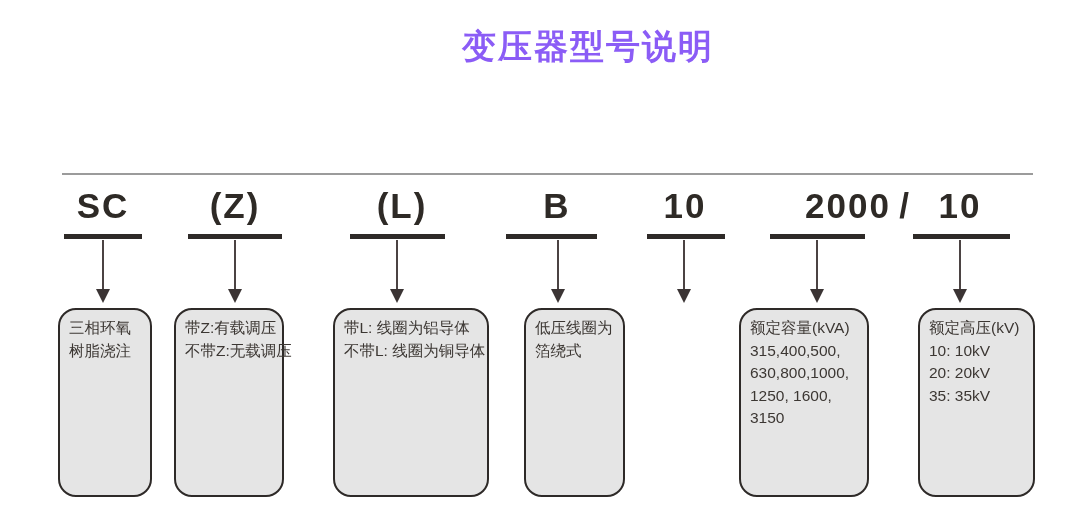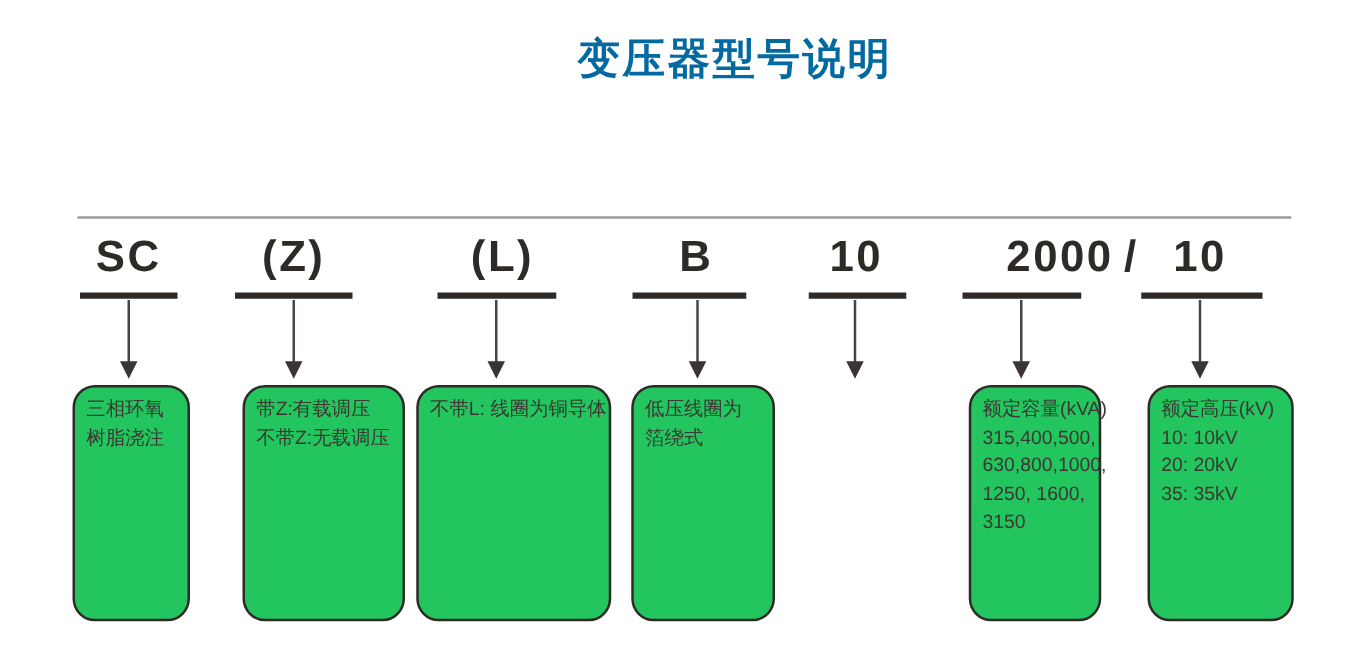--- a/index.html
+++ b/index.html
@@ -2,21 +2,21 @@
 <html><head>
 <meta charset="utf-8">
 <style>
   html,body{margin:0;padding:0;background:#ffffff;}
   #stage{
     position:relative;width:1080px;height:517px;background:#ffffff;overflow:hidden;
     font-family:"Liberation Sans","DejaVu Sans",sans-serif;
   }
   .title{
     position:absolute;left:588px;top:24px;transform:translateX(-50%);
-    font-size:34px;font-weight:700;letter-spacing:2px;color:#0369a1;white-space:nowrap;
+    font-size:34px;font-weight:700;letter-spacing:2px;color:#8b5cf6;white-space:nowrap;
   }
   .rule{
     position:absolute;left:62px;top:173px;width:971px;height:2px;background:#9b9b9b;
   }
   .code{
     position:absolute;top:186px;transform:translateX(-50%);
     font-size:35px;font-weight:700;letter-spacing:2px;color:#2e2a26;white-space:nowrap;text-align:right;
   }
   .underline{
     position:absolute;top:234px;height:5px;background:#2e2a28;
@@ -24,21 +24,21 @@
   .stem{
     position:absolute;top:240px;width:2px;height:51px;background:#4b4343;transform:translateX(-50%);
   }
   .head{
     position:absolute;top:289px;width:0;height:0;transform:translateX(-50%);
     border-left:7px solid transparent;border-right:7px solid transparent;
     border-top:14px solid #3b3434;
   }
   .box{
     position:absolute;top:308px;height:189px;box-sizing:border-box;
-    background:#22c55e;border:2.5px solid #2e2a28;border-radius:18px;
+    background:#e5e5e5;border:2.5px solid #2e2a28;border-radius:18px;
     padding:7px 6px 0 9px;font-size:15.5px;line-height:22.5px;color:#3c3733;
     white-space:nowrap;
   }
 </style>
 </head>
 <body>
 
 <div id="stage">
 
   <div class="title">变压器型号说明</div>
@@ -75,36 +75,37 @@
   <div class="stem" style="left:817px"></div>
   <div class="head" style="left:817px"></div>
   <div class="stem" style="left:960px"></div>
   <div class="head" style="left:960px"></div>
 
   <div class="box" style="left:58px;width:94px">
     <div>三相环氧</div>
     <div>树脂浇注</div>
   </div>
 
-  <div class="box" style="left:194px;width:130px">
+  <div class="box" style="left:174px;width:110px">
     <div>带Z:有载调压</div>
     <div>不带Z:无载调压</div>
   </div>
 
   <div class="box" style="left:333px;width:156px">
+    <div>带L: 线圈为铝导体</div>
     <div>不带L: 线圈为铜导体</div>
   </div>
 
-  <div class="box" style="left:505px;width:115px">
+  <div class="box" style="left:524px;width:101px">
     <div>低压线圈为</div>
     <div>箔绕式</div>
   </div>
 
 
-  <div class="box" style="left:775px;width:106px">
+  <div class="box" style="left:739px;width:130px">
     <div>额定容量(kVA)</div>
     <div>315,400,500,</div>
     <div>630,800,1000,</div>
     <div>1250, 1600,</div>
     <div>3150</div>
   </div>
 
   <div class="box" style="left:918px;width:117px">
     <div>额定高压(kV)</div>
     <div>10: 10kV</div>

